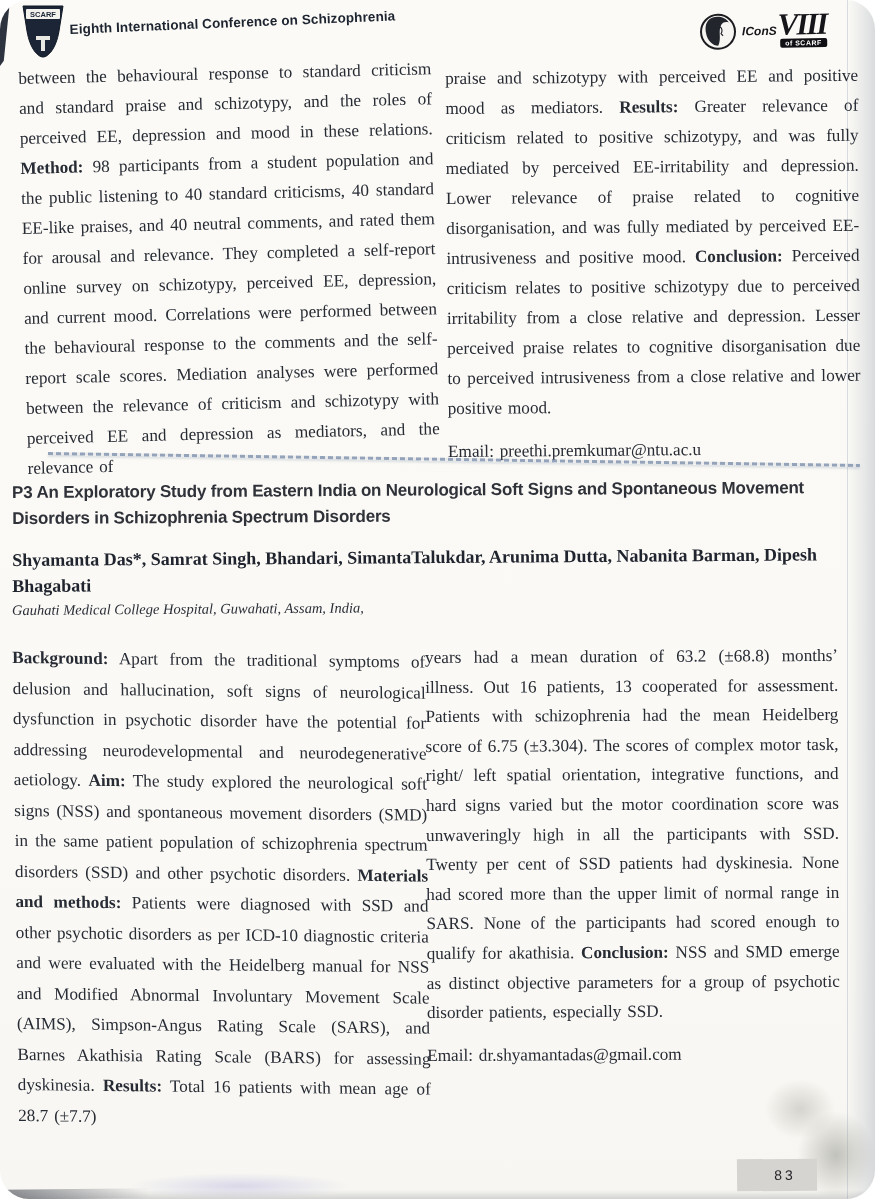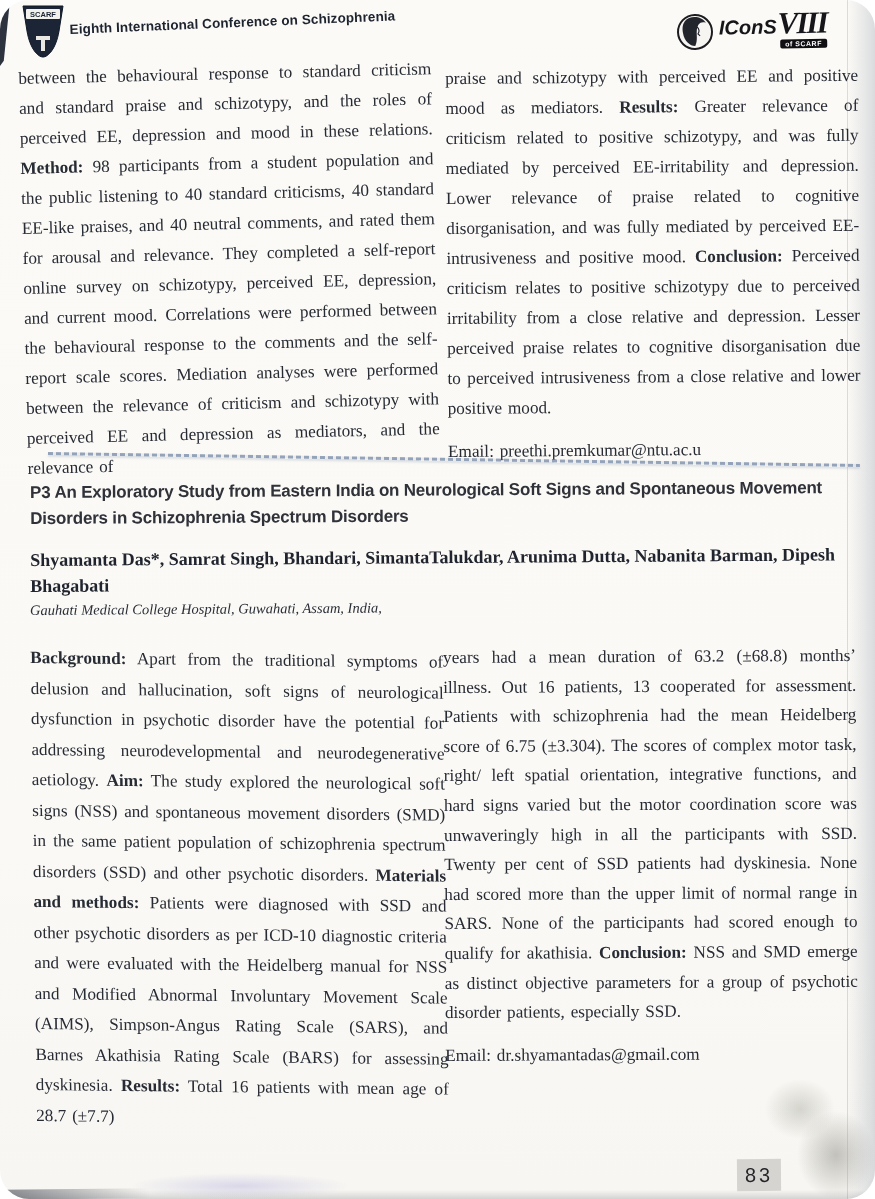--- a/index.html
+++ b/index.html
@@ -18,46 +18,46 @@
   .scan-spot-tr{position:absolute;right:0;top:0;width:26px;height:14px;background:radial-gradient(closest-side at 100% 0,rgba(210,215,130,.55),rgba(210,215,130,0));}
 
   
   .header{position:absolute;left:0;top:0;width:100%;height:60px;}
   .scarf-logo{position:absolute;left:22px;top:5px;width:42px;height:54px;}
   .conf-title{position:absolute;left:70px;top:22px;font-family:"Liberation Sans","DejaVu Sans",sans-serif;font-weight:700;font-size:13.5px;color:#1d2430;transform:rotate(-2.4deg);transform-origin:left bottom;white-space:nowrap;letter-spacing:.1px;}
   .icons-logo{position:absolute;right:48px;top:12px;display:flex;align-items:center;gap:5px;transform:rotate(-1deg);}
   .icons-face{width:38px;height:38px;flex:0 0 auto;}
   .icons-textwrap{display:flex;flex-direction:column;align-items:flex-start;}
   .icons-line{display:flex;align-items:baseline;}
-  .icons-word{font-family:"Liberation Sans","DejaVu Sans",sans-serif;font-style:italic;font-weight:700;font-size:20px;color:#16161a;}
+  .icons-word{font-family:"Liberation Sans","DejaVu Sans",sans-serif;font-style:italic;font-weight:700;font-size:12px;color:#16161a;}
   .icons-numeral{font-family:"Liberation Serif",serif;font-style:italic;font-weight:700;font-size:31px;line-height:22px;color:#16161a;letter-spacing:-2px;margin-left:1px;}
   .icons-sub{font-family:"Liberation Sans",sans-serif;font-size:7px;font-weight:700;color:#ffffff;background:#101014;padding:1px 5px;border-radius:2px;margin-top:1px;align-self:flex-end;letter-spacing:.5px;}
 
   
   .abs-cols{position:absolute;left:18px;top:64px;width:840px;display:flex;justify-content:space-between;}
   .col{width:413px;font-size:17.2px;line-height:30px;color:#272b34;text-align:justify;word-spacing:1.5px;}
   .col .seg-bold{font-weight:700;}
   .cont-left{transform:rotate(-1.35deg);transform-origin:left top;}
   .cont-right{transform:rotate(-.45deg);transform-origin:left top;}
   .email-line{margin-top:13px;text-align:left;}
 
   
   .divider{position:absolute;left:48px;top:452px;width:812px;height:3px;background:repeating-linear-gradient(90deg,rgba(130,148,175,.85) 0 5px,rgba(130,148,175,.15) 5px 8px);transform:rotate(.85deg);transform-origin:left top;box-shadow:0 2px 2px rgba(140,155,180,.25);}
 
   
-  .p3{position:absolute;left:30px;top:480px;width:842px;}
+  .p3{position:absolute;left:12px;top:480px;width:842px;}
   .p3-title{margin:0;font-family:"Liberation Sans","DejaVu Sans",sans-serif;font-weight:700;font-size:17px;line-height:26px;color:#30323a;width:836px;letter-spacing:-.2px;transform:rotate(-.35deg);transform-origin:left top;}
   .p3-authors{margin-top:15px;font-weight:700;font-size:18px;line-height:26px;color:#20242e;width:836px;transform:rotate(-.4deg);transform-origin:left top;}
   .p3-affiliation{margin-top:3px;font-style:italic;font-size:14.5px;color:#2b2f38;transform:rotate(-.4deg);transform-origin:left top;}
   .p3-cols{margin-top:24px;display:flex;width:840px;}
   .p3-left{transform:skewX(1.4deg) rotate(.65deg);transform-origin:left top;line-height:30.5px;}
   .p3-right{transform:rotate(-.3deg);transform-origin:left top;line-height:29.6px;}
 
   
-  .page-number{position:absolute;left:737px;top:1159px;width:44px;height:32px;background:#d5d4d0;color:#26262a;font-family:"Liberation Sans",sans-serif;font-size:20px;letter-spacing:3px;display:flex;align-items:center;justify-content:center;transform:rotate(-.5deg);}
+  .page-number{position:absolute;left:737px;top:1159px;width:64px;height:32px;background:#d5d4d0;color:#26262a;font-family:"Liberation Sans",sans-serif;font-size:14px;letter-spacing:3px;display:flex;align-items:center;justify-content:center;transform:rotate(-.5deg);padding-left:16px;}
 </style>
 </head>
 <body>
 
 <div class="page">
 
   <div class="scan-edge-left"></div>
   <div class="scan-shadow-right"></div>
   <div class="scan-line-right"></div>
   <div class="scan-shadow-bottom"></div>

